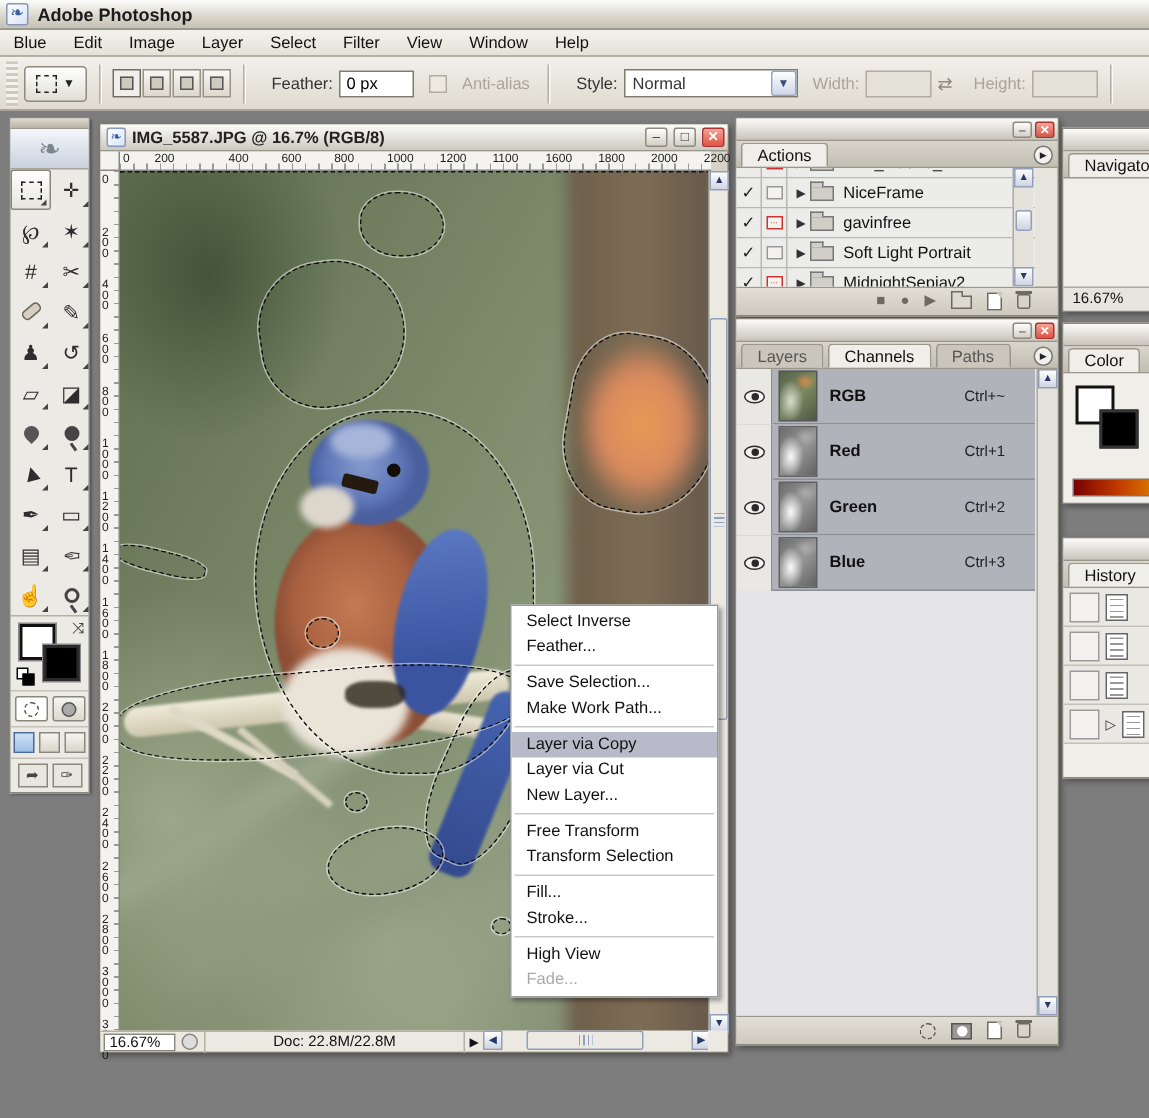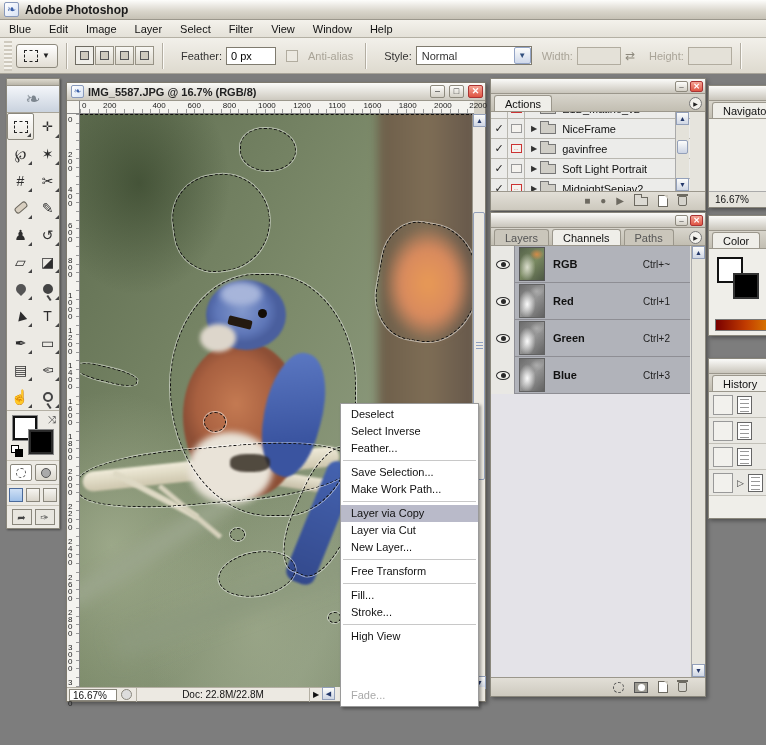--- a/index.html
+++ b/index.html
@@ -126,21 +126,21 @@
   .status-icon { width:11px; height:11px; border:1px solid #8a877c; border-radius:50%; margin:0 4px; background:#ddd; }
   .docsize { flex:1; text-align:center; border-left:1px solid #b4b0a4; border-right:1px solid #b4b0a4; height:14px; line-height:13px; }
   .status-menu-arrow { width:12px; text-align:center; font-size:8px; }
   .corner-grip { position:absolute; right:0; bottom:0; width:13px; height:14px; background:#ece9e2; }
 
   
   .ctxmenu { position:absolute; left:340px; top:403px; width:139px; z-index:50;
     background:#fff; border:1px solid #9a9a9a; box-shadow:2px 2px 3px rgba(0,0,0,.35); padding:2px 0; }
   .cmi { height:17px; line-height:17px; padding-left:10px; color:#111; white-space:nowrap; }
   .cmi.hl { background:#b9bac9; }
-  .cmi.dis { color:#a9a9a9;margin-top:42px; }
+  .cmi.dis { color:#a9a9a9; }
   .cm-sep { height:1px; background:#c8c8c8; margin:3px 2px; }
 
   
   .palette { position:absolute; background:#e6e4dd; border:1px solid #8a877c; box-shadow:2px 2px 4px rgba(0,0,0,.35); }
   .pal-titlebar { height:15px; background:linear-gradient(#fbfbf9,#c9c5bb); border-bottom:1px solid #9b978c;
     display:flex; align-items:center; justify-content:flex-end; gap:2px; padding-right:2px; }
   .pal-titlebar .winbtn { width:13px; height:11px; line-height:9px; font-size:8px; }
   .tabrow { height:18px; background:linear-gradient(#d8d5cc,#c2beb2); display:flex; align-items:flex-end; position:relative; border-bottom:1px solid #9b978c; }
   .tab { padding:2px 10px 1px; border:1px solid #9b978c; border-bottom:none; border-radius:3px 3px 0 0;
     background:#cac6bb; color:#555; margin-left:3px; font-size:11px; }
@@ -500,32 +500,32 @@
   </div>
   <div class="scroll-h">
     <div class="sbtn">◀</div>
     <div class="sthumb-h grip-lines"></div>
     <div class="sbtn" style="margin-left:auto">▶</div>
   </div>
   <div class="corner-grip"></div>
 </div>
 
 <div class="ctxmenu">
-  <div class="cmi">Deselect</div>
   <div class="cmi">Select Inverse</div>
   <div class="cmi">Feather...</div>
   <div class="cm-sep"></div>
   <div class="cmi">Save Selection...</div>
   <div class="cmi">Make Work Path...</div>
   <div class="cm-sep"></div>
   <div class="cmi hl">Layer via Copy</div>
   <div class="cmi">Layer via Cut</div>
   <div class="cmi">New Layer...</div>
   <div class="cm-sep"></div>
   <div class="cmi">Free Transform</div>
+  <div class="cmi">Transform Selection</div>
   <div class="cm-sep"></div>
   <div class="cmi">Fill...</div>
   <div class="cmi">Stroke...</div>
   <div class="cm-sep"></div>
   <div class="cmi">High View</div>
   <div class="cmi dis">Fade...</div>
 </div>
 
 <div class="palette" style="left:490px;top:78px;width:216px">
   <div class="pal-titlebar">

